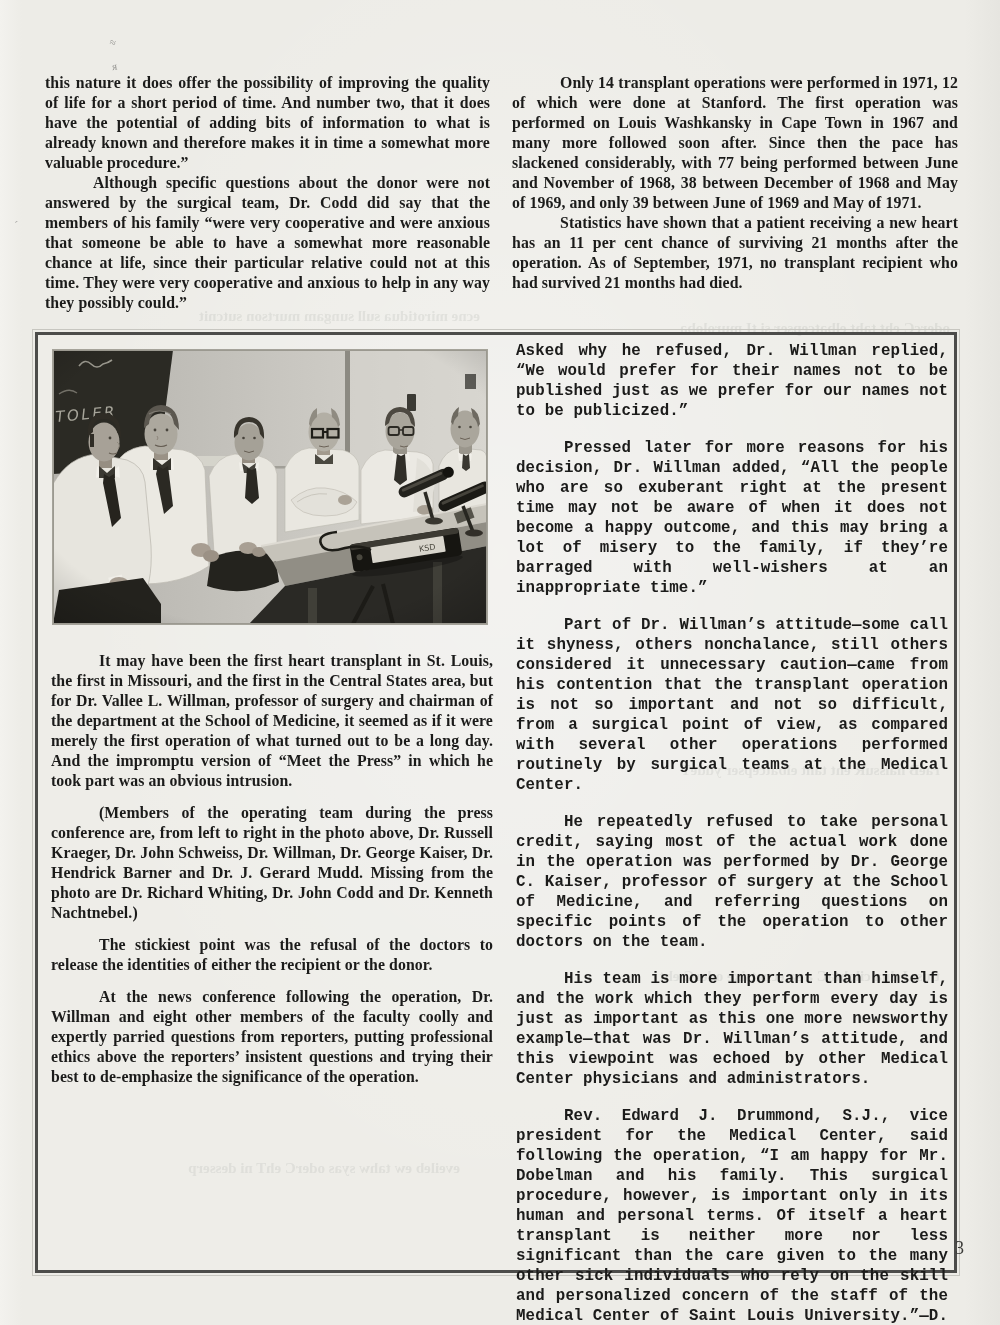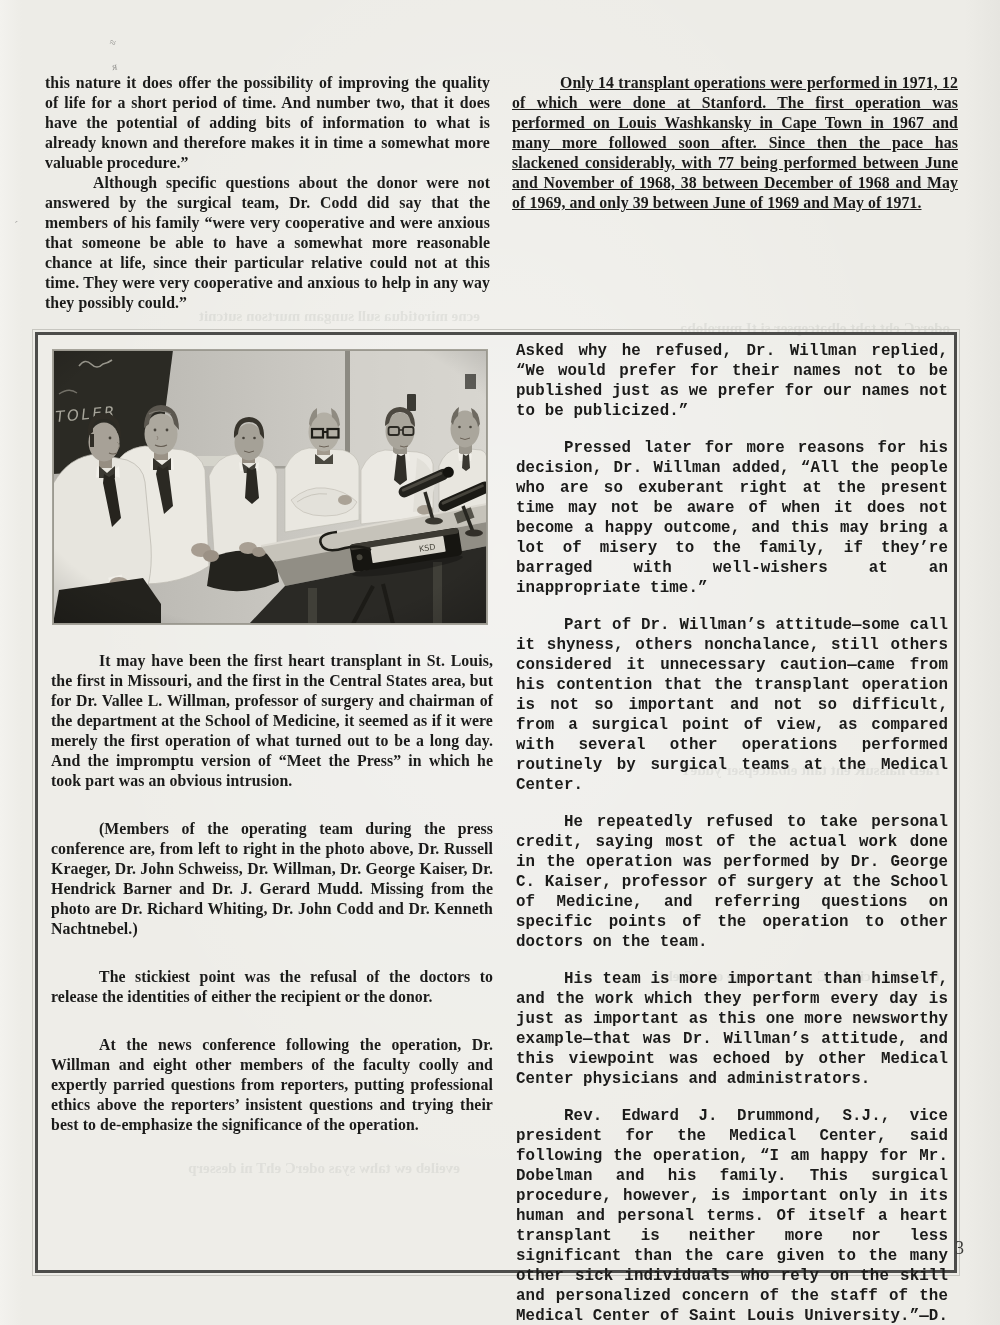--- a/index.html
+++ b/index.html
@@ -35,32 +35,32 @@
     font-size:15.8px;
     line-height:20px;
     color:#1b1b1a;
     text-align:justify;
     letter-spacing:0.1px;
   }
   .bodytext p{ text-indent:48px; }
   .bodytext p.no-indent{ text-indent:0; }
   .col{ position:absolute; }
   .top-left  { left:45px;  top:73px; width:445px; }
-  .top-right { left:512px; top:73px; width:446px;text-decoration:underline; }
+  .top-right { left:512px; top:73px; width:446px; }
   .article-box{
     position:absolute;
     left:35px; top:332px;
     width:922px; height:941px;
     border:3px solid #4c4c4a;
     outline:1px solid #c7c6c0;
     outline-offset:2px;
     background:rgba(255,255,255,0.06);
   }
   .box-left  { left:13px;  top:316px; width:442px; }
-  .box-left p + p{ margin-top:28px; }
+  .box-left p + p{ margin-top:12px; }
   .box-right { left:478px; top:6px;  width:432px;font-family:Liberation Mono, monospace; }
   .box-right p + p{ margin-top:17px; }
   .photo{
     position:absolute;
     left:15px; top:15px;
     width:434px; height:274px;
     box-shadow:0 0 0 1px #a5a39a;
     background:#c4c2bc;
   }
   .photo svg{ display:block; width:100%; height:100%; }
@@ -90,20 +90,21 @@
   <div class="ghost" style="left:540px;top:966px;width:400px;">tiuseJ dna cilohtaC a sa ecnetsixe oderC eht</div>
   <div class="ghost" style="left:60px;top:1158px;width:400px;">eveileb ew tahw syas oderC ehT ni desserp</div>
 
   <section class="col top-left bodytext">
     <p class="no-indent">this nature it does offer the possibility of improving the quality of life for a short period of time. And number two, that it does have the potential of adding bits of information to what is already known and therefore makes it in time a somewhat more valuable procedure.”</p>
     <p>Although specific questions about the donor were not answered by the surgical team, Dr. Codd did say that the members of his family “were very cooperative and were anxious that someone be able to have a somewhat more reasonable chance at life, since their particular relative could not at this time. They were very cooperative and anxious to help in any way they possibly could.”</p>
   </section>
 
   <section class="col top-right bodytext">
     <p>Only 14 transplant operations were performed in 1971, 12 of which were done at Stanford. The first operation was performed on Louis Washkansky in Cape Town in 1967 and many more followed soon after. Since then the pace has slackened considerably, with 77 being performed between June and November of 1968, 38 between December of 1968 and May of 1969, and only 39 between June of 1969 and May of 1971.</p>
+    <p>Statistics have shown that a patient receiving a new heart has an 11 per cent chance of surviving 21 months after the operation. As of September, 1971, no transplant recipient who had survived 21 months had died.</p>
   </section>
 
   <div class="article-box">
 
     <div class="photo">
       <svg viewBox="0 0 434 274" preserveAspectRatio="none">
         <defs>
           <linearGradient id="wall" x1="0" y1="0" x2="1" y2="0">
             <stop offset="0" stop-color="#b4b2ac"></stop>
             <stop offset="0.55" stop-color="#c9c7c1"></stop>

